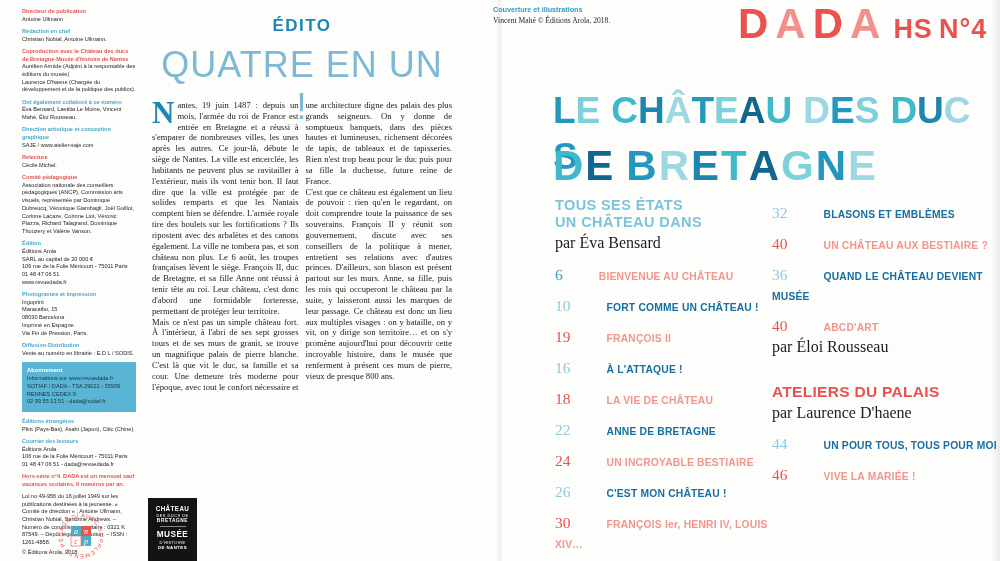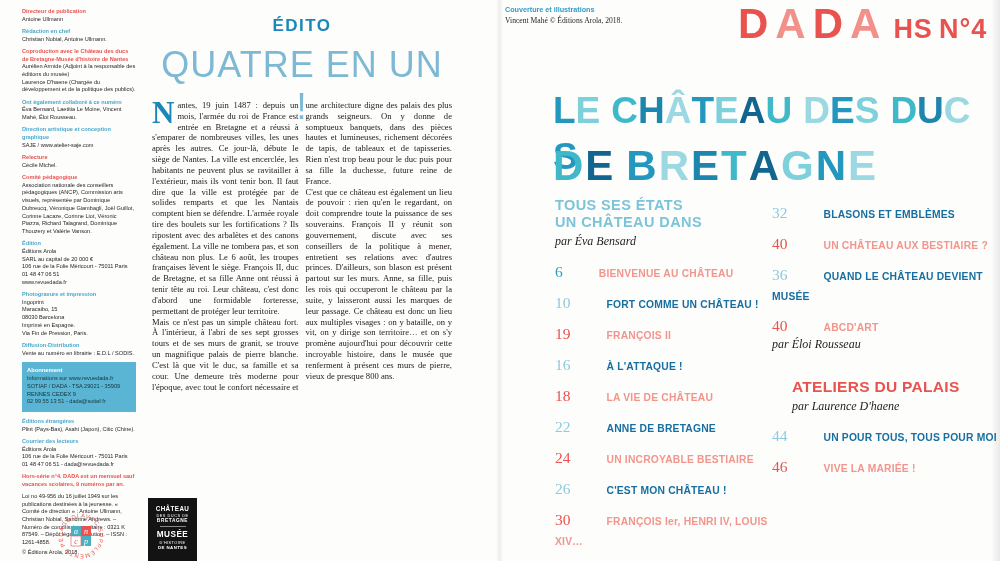--- a/index.html
+++ b/index.html
@@ -43,21 +43,21 @@
   .big-title { color:#7db9d4; font-size:36px; letter-spacing:1px; margin-top:8px;
     font-weight:normal; }
   .cols { left:152px; top:100px; width:300px; height:392px;
     font-family:"Liberation Serif", serif; font-size:8.6px; line-height:1.26;
     text-align:justify; column-count:2; column-gap:7px; color:#26201f; }
   .cols p { margin:0; }
   .cols p.pfirst::first-letter { float:left; font-weight:bold; font-size:31px;
     line-height:24px; padding:1px 3px 0 0; color:#1c86b8; }
 
   
-  .cover-credit { left:505px; top:5px; width:180px; }
+  .cover-credit { left:493px; top:5px; width:180px; }
   .cover-credit .cc1 { color:#2e9dc6; font-weight:bold; font-size:7.2px; }
   .cover-credit .cc2 { font-family:"Liberation Serif", serif; font-size:7.6px; margin-top:2px; }
 
   .dada-logo { left:738px; top:0px; width:250px; height:52px; display:flex;
     align-items:baseline; }
   .dada-letter { font-weight:bold; font-size:42px; line-height:48px; letter-spacing:0; margin-right:7px; }
   .d0 { color:#e8524f; } .d1 { color:#f2918c; }
   .issue { color:#e8524f; font-weight:bold; font-size:27px; margin-left:6px; letter-spacing:1px; }
 
   
@@ -68,28 +68,28 @@
   .ch-title2 .dl { font-size:42px; line-height:52px; letter-spacing:2px; }
   .sp { width:11px; }
   .c0 { color:#2497bf; } .c1 { color:#7ed0db; } .c2 { color:#11658e; }
   .c3 { color:#3fb9c9; } .c4 { color:#9bd8e2; } .c5 { color:#1d86ad; }
 
   
   .toc-left  { left:555px; top:197px; width:214px; }
   .toc-right { left:772px; top:197px; width:226px; }
   .toc-h { color:#7cc4d9; font-weight:bold; font-size:14.5px; line-height:1.18;
     letter-spacing:0.4px; }
-  .byline { font-family:"Liberation Serif", serif; font-style:italic;
-    font-size:12px; color:#1d1d1d; margin-top:3px; }
+  .byline { font-family:"Liberation Serif", serif; 
+    font-size:16px; color:#1d1d1d; margin-top:3px; }
   .toc-entries { margin-top:13px; }
   .toc-entry { margin-bottom:11px; line-height:1.25; }
   .toc-num { font-family:"Liberation Serif", serif; font-size:15.5px; margin-right:4px; }
   .toc-label { font-weight:bold; font-size:10.3px; letter-spacing:0.2px;padding-left:32px; }
   .toc-entry .byline { margin-top:1px; margin-bottom:3px; }
-  .toc-section { margin-top:26px; margin-bottom:12px;margin-left:20px; }
+  .toc-section { margin-top:26px; margin-bottom:12px; }
   .toc-section .sec-title { color:#e8524f; font-weight:bold; font-size:15.5px;
     letter-spacing:0.3px; }
   .nred { color:#e8524f; } .nblue { color:#2e9dc6; } .nlight { color:#8ecadd; }
   .lsalmon { color:#f2958d; } .ldark { color:#176fa1; }
 </style>
 </head>
 <body>
 
 <div class="abs fold"></div>
 <div class="abs edge-r"></div>

